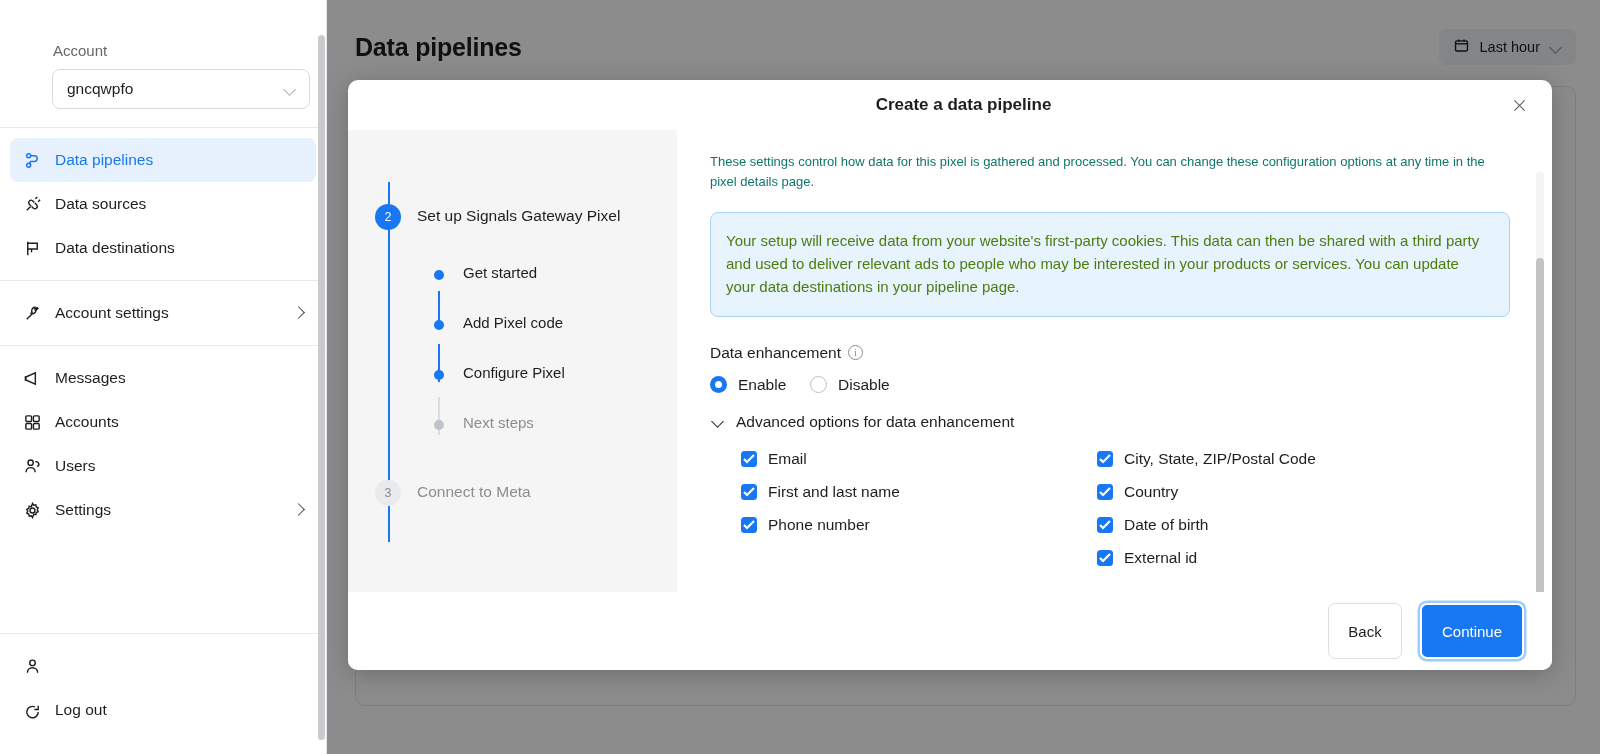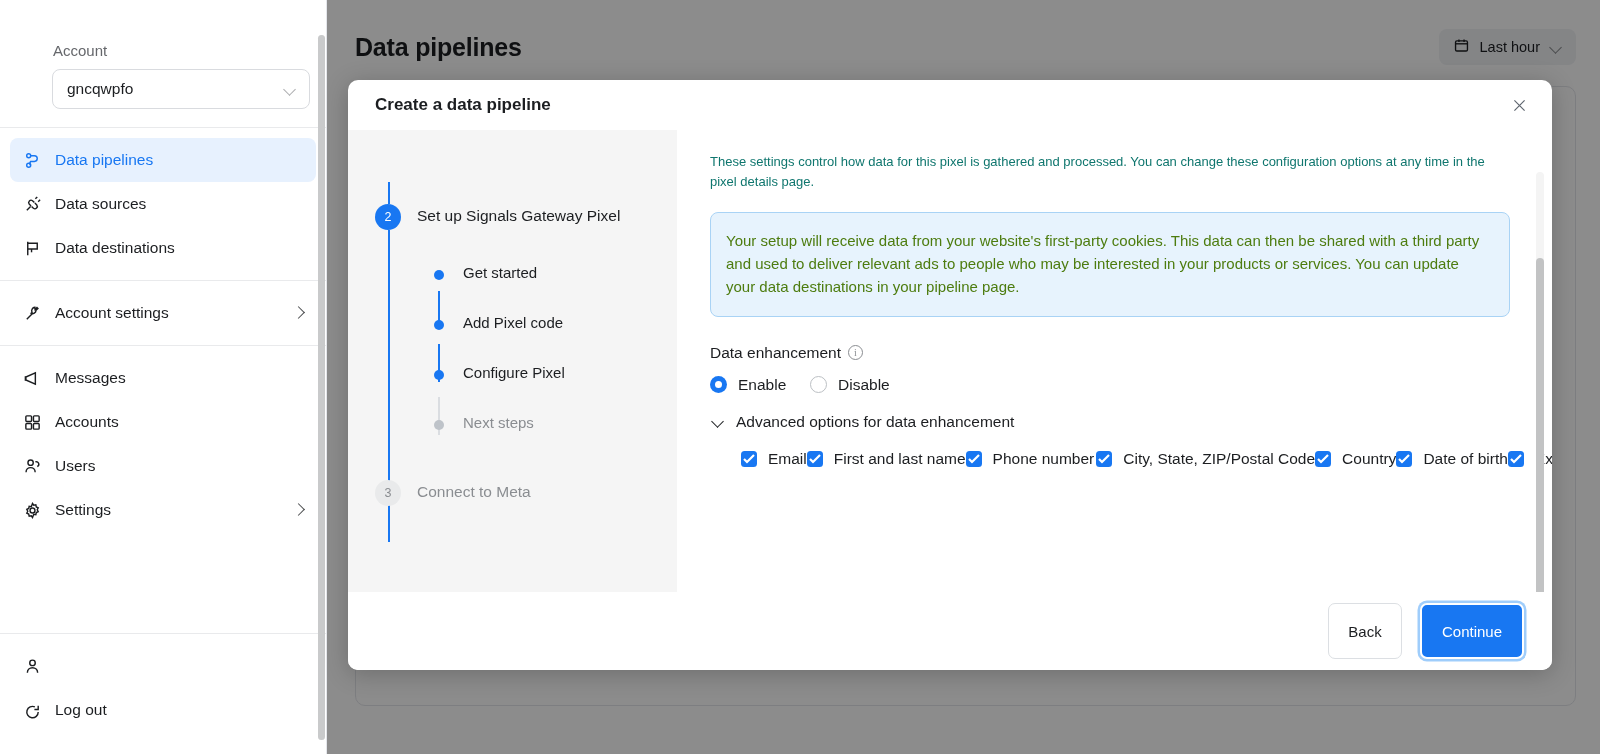--- a/index.html
+++ b/index.html
@@ -102,21 +102,21 @@
   
   .modal {
     position: absolute; left: 348px; top: 80px; width: 1204px; height: 590px;
     background: #ffffff; border-radius: 10px; z-index: 30;
     box-shadow: 0 4px 24px rgba(0,0,0,.22);
     overflow: hidden;
     display: flex; flex-direction: column;
   }
   .modal-title-bar {
     height: 50px; flex: 0 0 50px; position: relative;
-    display: flex; align-items: center;
+    display: flex; align-items: center; justify-content: center;
   }
   .modal-title {
     font-size: 17px; font-weight: bold; color: #1c1e21; padding-left: 27px;
   }
   .close-btn {
     position: absolute; right: 18px; top: 10px;
     width: 30px; height: 30px; display:flex; align-items:center; justify-content:center;
     cursor: pointer;
   }
   .close-btn svg { width: 17px; height: 17px; stroke:#606770; stroke-width:1.4; }
@@ -197,21 +197,21 @@
   }
   .caret-down { width: 13px; height: 13px; position: relative; margin-left: 2px; }
   .caret-down::before {
     content:""; position:absolute; left:1px; top:2px; width:8px; height:8px;
     border-right:1.5px solid #1c1e21; border-bottom:1.5px solid #1c1e21;
     transform: rotate(45deg);
   }
   .adv-label { font-size: 15.5px; color: #1c1e21; }
 
   .cb-grid { display: flex; margin-top: 12px; }
-  .cb-col { display: flex; flex-direction: row; }
+  .cb-col { display: flex; flex-direction: column; }
   .cb-col.left { width: 385px; padding-left: 31px; }
   .cb-col.right { padding-left: 2px; }
   .cb-row { display: flex; align-items: center; gap: 11px; height: 33px; cursor: pointer; }
   .cb {
     width: 16px; height: 16px; border-radius: 3.5px; background: #1877f2;
     position: relative; flex: 0 0 16px;
   }
   .cb svg { position: absolute; left: 2px; top: 3px; width: 12px; height: 10px;
             stroke: #fff; stroke-width: 2.2; fill: none; }
   .cb-label { font-size: 15.5px; color: #1c1e21; white-space: nowrap; }

